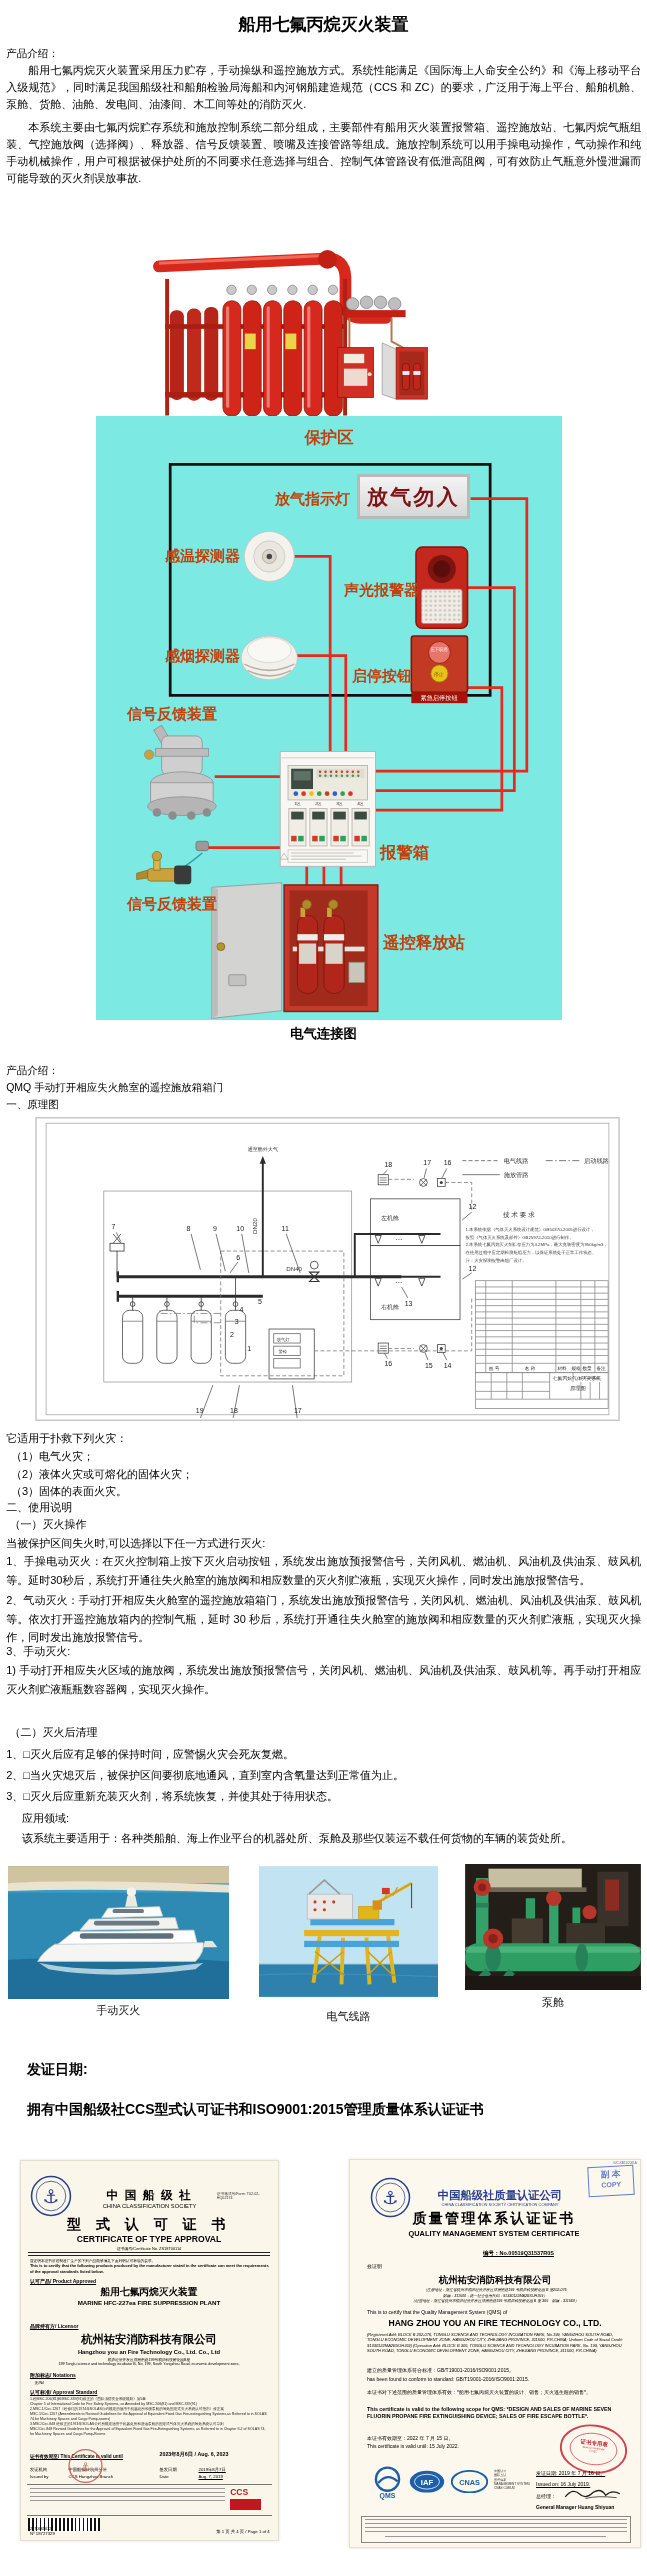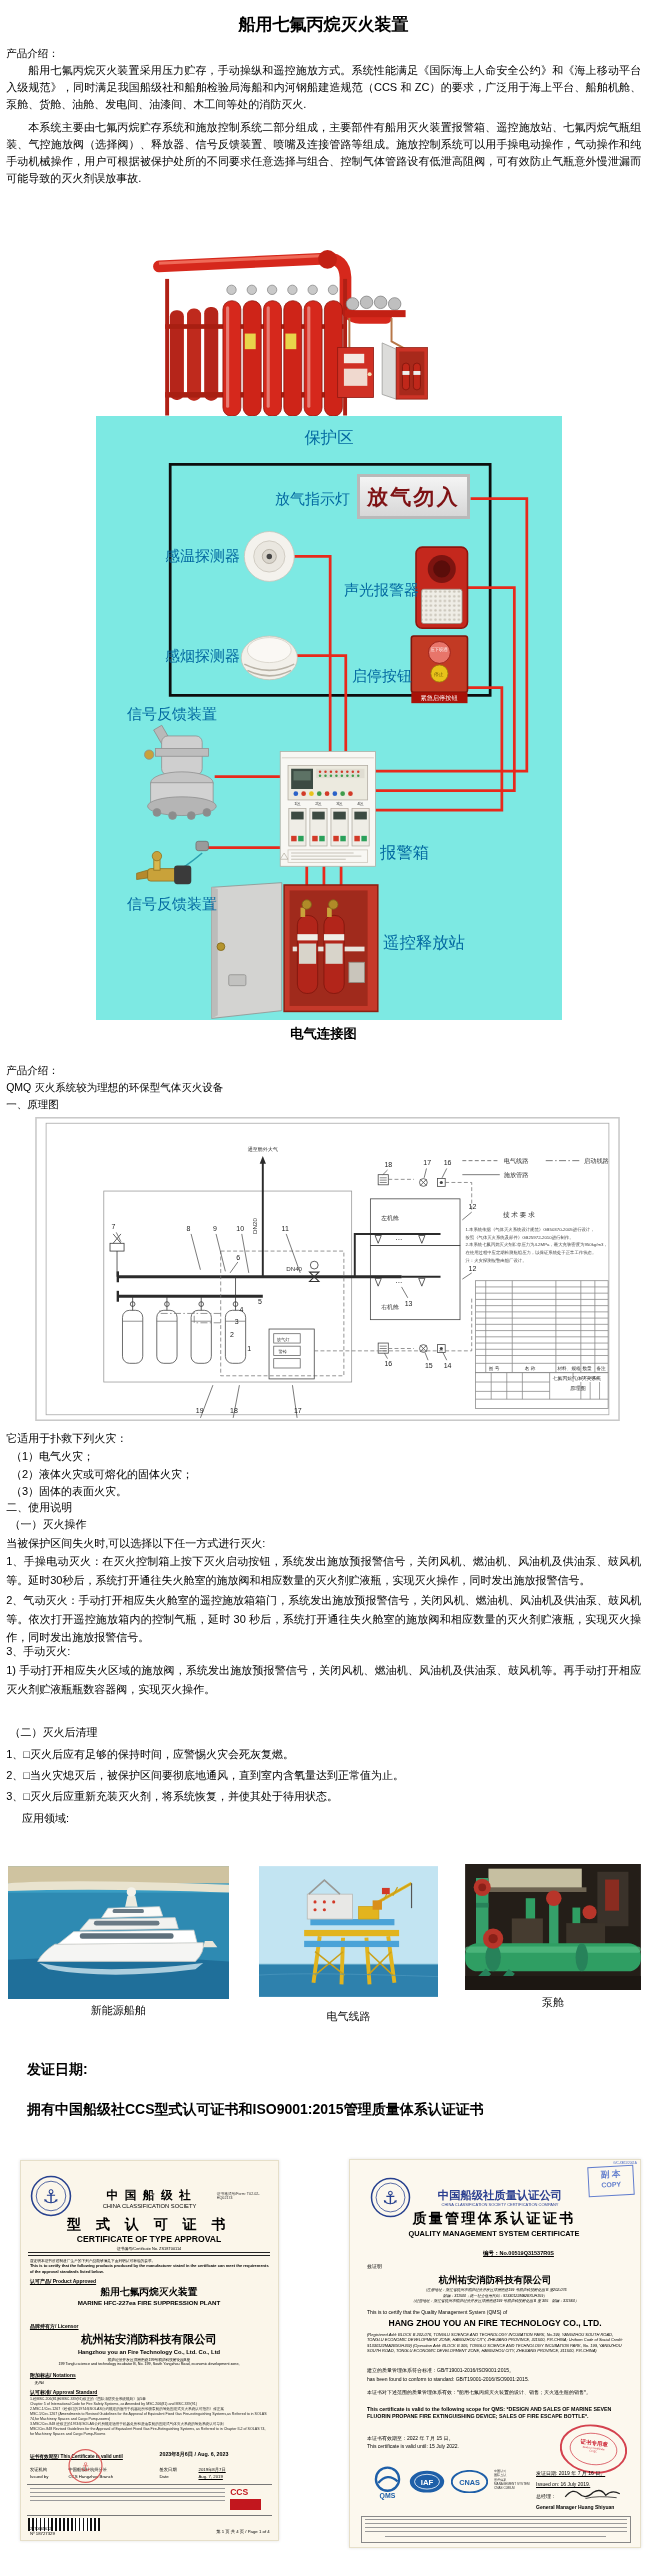--- a/index.html
+++ b/index.html
@@ -4,21 +4,21 @@
 <style>
   html,body{margin:0;padding:0;background:#fff}
   #page{position:relative;width:647px;height:2576px;background:#fff;
         font-family:"Liberation Sans","DejaVu Sans",sans-serif;color:#000;overflow:hidden}
   .abs{position:absolute}
   .b{font-weight:bold}
   .ctr{text-align:center}
   .para{font-size:11px;line-height:17px;text-indent:2em;width:635px;text-align:justify}
   .body13{font-size:10.5px}
   .use{font-size:11px;line-height:18.7px;width:635px;text-align:justify}
-  .dlabel{font-weight:normal;font-size:15px;color:#0369a1;white-space:nowrap}
+  .dlabel{font-weight:bold;font-size:15px;color:#c2410c;white-space:nowrap}
   .caption{font-size:11px;color:#111}
   .cert{background:#fbf6ea;border:0.8px solid #e6dfc9;box-shadow:0 0 3.1px rgba(0,0,0,.12)}
   .txtbars{background:repeating-linear-gradient(#9a9a9a 0 0.8px,transparent 0.8px 3.9px)}
   .u{text-decoration:underline}
   svg text{font-family:"Liberation Sans","DejaVu Sans",sans-serif}
 </style>
 </head>
 <body>
 
 <div id="page">
@@ -273,21 +273,21 @@
     <div class="abs" style="left:193px;top:385px;width:17px;font-size:4.3px;text-align:center;color:#333">1区</div>
     <div class="abs" style="left:214px;top:385px;width:17px;font-size:4.3px;text-align:center;color:#333">2区</div>
     <div class="abs" style="left:235px;top:385px;width:17px;font-size:4.3px;text-align:center;color:#333">3区</div>
     <div class="abs" style="left:256px;top:385px;width:17px;font-size:4.3px;text-align:center;color:#333">4区</div>
     <div class="abs dlabel" style="left:31px;top:479px">信号反馈装置</div>
     <div class="abs dlabel" style="left:287px;top:516px;font-size:16.4px">遥控释放站</div>
   </div>
   <div class="abs ctr b" style="left:0;top:1025px;width:647px;font-size:13.3px">电气连接图</div>
 
   <div class="abs body13" style="left:6.2px;top:1064px">产品介绍：</div>
-  <div class="abs body13" style="left:6.2px;top:1081px">QMQ 灭火系统较为理想的环保型气体灭火设备</div>
+  <div class="abs body13" style="left:6.2px;top:1081px">QMQ 手动打开相应失火舱室的遥控施放箱箱门</div>
   <div class="abs body13" style="left:6.2px;top:1098px">一、原理图</div>
 
   <div class="abs" style="left:35px;top:1117px;width:585px;height:304px;background:#fff">
     <svg width="585" height="304" viewBox="0 0 750 390">
       <rect x="1" y="1" width="748" height="388" fill="none" stroke="#c9c9c9" stroke-width="2"></rect>
       <rect x="14" y="8" width="722" height="374" fill="none" stroke="#a8a8a8"></rect>
 
       <g stroke="#555" fill="none">
         <line x1="548" y1="56" x2="596" y2="56" stroke-dasharray="5,3"></line>
         <line x1="655" y1="56" x2="700" y2="56" stroke-dasharray="9,3,2,3"></line>
@@ -511,20 +511,21 @@
   <div class="abs" style="left:6.2px;top:1536px;font-size:11px">当被保护区间失火时,可以选择以下任一方式进行灭火:</div>
   <div class="abs use" style="left:6.2px;top:1552px">1、手操电动灭火：在灭火控制箱上按下灭火启动按钮，系统发出施放预报警信号，关闭风机、燃油机、风油机及供油泵、鼓风机等。延时30秒后，系统打开通往失火舱室的施放阀和相应数量的灭火剂贮液瓶，实现灭火操作，同时发出施放报警信号。</div>
   <div class="abs use" style="left:6.2px;top:1591px">2、气动灭火：手动打开相应失火舱室的遥控施放箱箱门，系统发出施放预报警信号，关闭风机、燃油机、风油机及供油泵、鼓风机等。依次打开遥控施放箱内的控制气瓶，延时 30 秒后，系统打开通往失火舱室的施放阀和相应数量的灭火剂贮液瓶，实现灭火操作，同时发出施放报警信号。</div>
   <div class="abs" style="left:6.2px;top:1644px;font-size:11px">3、手动灭火:</div>
   <div class="abs use" style="left:6.2px;top:1661px">1) 手动打开相应失火区域的施放阀，系统发出施放预报警信号，关闭风机、燃油机、风油机及供油泵、鼓风机等。再手动打开相应灭火剂贮液瓶瓶数容器阀，实现灭火操作。</div>
   <div class="abs" style="left:9.4px;top:1725px;font-size:11px">（二）灭火后清理</div>
   <div class="abs" style="left:6.2px;top:1747px;font-size:11px">1、□灭火后应有足够的保持时间，应警惕火灾会死灰复燃。</div>
   <div class="abs" style="left:6.2px;top:1768px;font-size:11px">2、□当火灾熄灭后，被保护区间要彻底地通风，直到室内含氧量达到正常值为止。</div>
   <div class="abs" style="left:6.2px;top:1789px;font-size:11px">3、□灭火后应重新充装灭火剂，将系统恢复，并使其处于待用状态。</div>
   <div class="abs" style="left:22px;top:1811px;font-size:11px">应用领域:</div>
+  <div class="abs" style="left:22px;top:1831px;font-size:11px">该系统主要适用于：各种类船舶、海上作业平台的机器处所、泵舱及那些仅装运不载任何货物的车辆的装货处所。</div>
 
   <div class="abs" style="left:7.8px;top:1866px;width:221px;height:133px">
     <svg width="221" height="133" viewBox="0 0 283 170">
       <rect width="283" height="170" fill="#3a9ec4"></rect>
       <rect width="283" height="22" fill="#cfc3a0"></rect>
       <path d="M0 22 Q80 16 283 24 L283 34 Q120 28 0 32 Z" fill="#e9e3cf"></path>
       <rect y="34" width="283" height="136" fill="#2e8ab2"></rect>
       <path d="M0 120 Q140 112 283 122 L283 170 L0 170 Z" fill="#1f6f9a"></path>
 
       <path d="M38 122 L240 122 Q252 110 250 98 L60 100 Q44 110 38 122 Z" fill="#f5f5f3" stroke="#c9c9c4"></path>
@@ -533,21 +534,21 @@
       <path d="M92 82 L218 80 L214 66 L104 68 Z" fill="#f2f2ef" stroke="#d5d5d0"></path>
       <rect x="110" y="70" width="84" height="6" rx="3" fill="#6a7a85"></rect>
       <path d="M120 66 L198 64 L194 52 L128 54 Z" fill="#fbfbf9" stroke="#d5d5d0"></path>
       <rect x="134" y="55" width="40" height="5" rx="2" fill="#6a7a85"></rect>
       <path d="M150 52 L166 52 L163 38 L153 38 Z" fill="#eceade"></path>
       <circle cx="158" cy="33" r="6" fill="#f4f2ea"></circle>
       <path d="M40 124 Q120 140 250 124 L240 132 Q130 146 52 132 Z" fill="#cfe6ef" opacity=".8"></path>
       <path d="M250 104 L268 104 L262 96 L252 96 Z" fill="#e8e6da"></path>
     </svg>
   </div>
-  <div class="abs ctr caption" style="left:7.8px;top:2003px;width:221px">新能源船舶</div>
+  <div class="abs ctr caption" style="left:7.8px;top:2003px;width:221px">手动灭火</div>
 
   <div class="abs" style="left:259px;top:1866px;width:179px;height:131px">
     <svg width="179" height="131" viewBox="0 0 230 168">
       <rect width="230" height="168" fill="#c2e4f2"></rect>
       <rect y="126" width="230" height="42" fill="#2e81ad"></rect>
       <path d="M0 126 H230" stroke="#6fb2cf"></path>
 
       <g stroke="#e2b41e" stroke-width="5">
         <line x1="78" y1="90" x2="70" y2="150"></line>
           <line x1="108" y1="92" x2="106" y2="152"></line>

